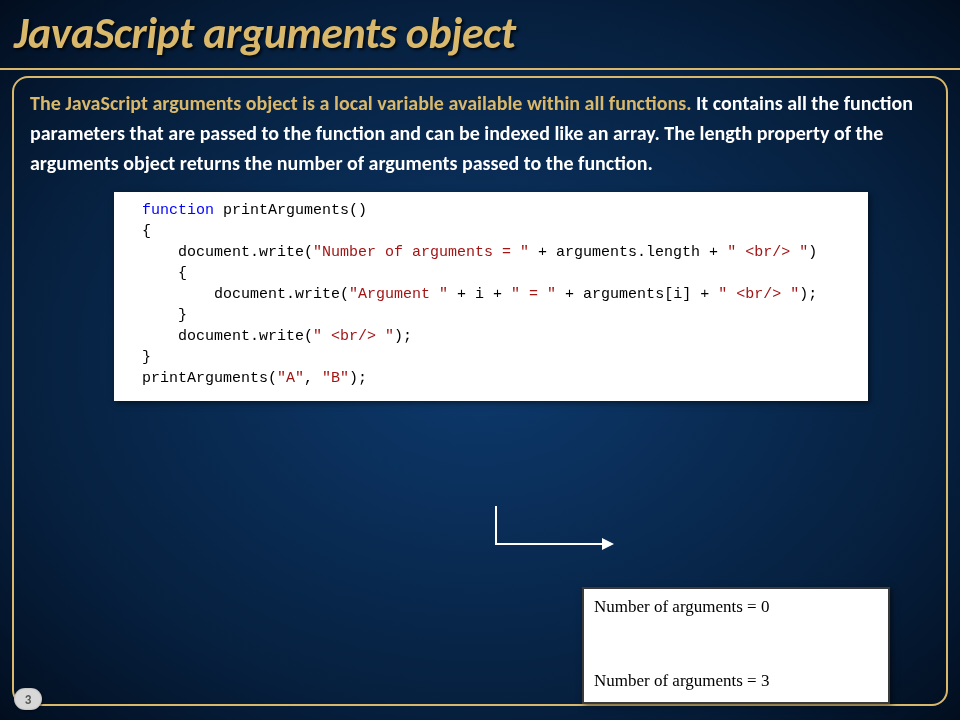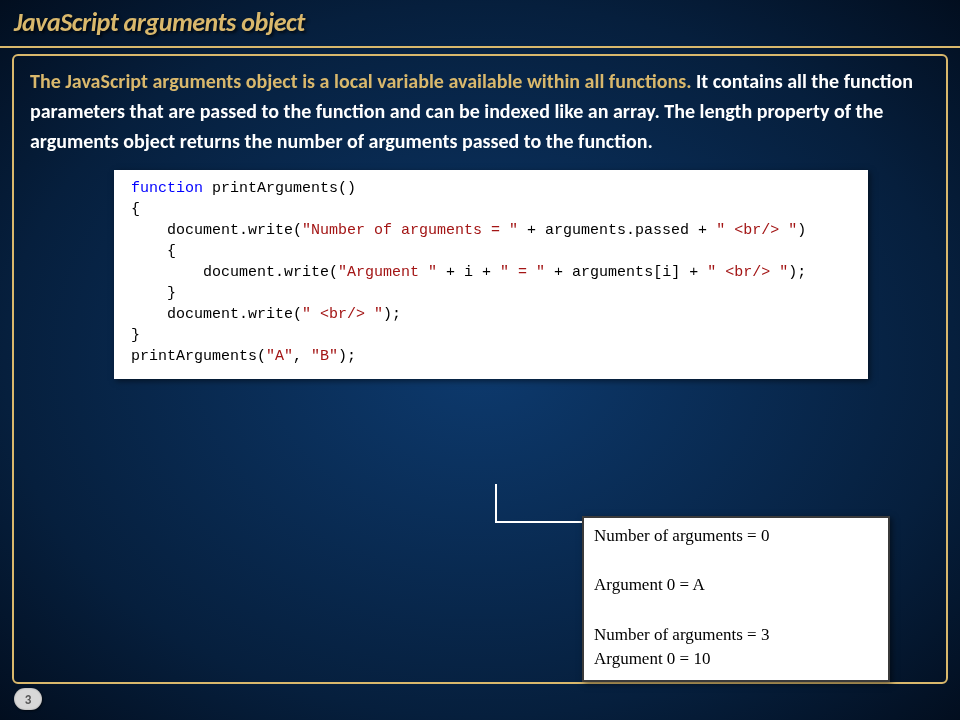--- a/index.html
+++ b/index.html
@@ -4,51 +4,51 @@
 <style>
   * { box-sizing: border-box; margin: 0; padding: 0; }
   html, body { width: 960px; height: 720px; }
   body {
     background: radial-gradient(ellipse at center, #0d3a6e 0%, #061f3d 70%, #020e1f 100%);
     font-family: "Calibri", "Segoe UI", sans-serif;
     position: relative;
     overflow: hidden;
   }
   .page-title {
-    font-size: 26px;
+    font-size: 44px;
     font-weight: bold;
     font-style: italic;
     color: #d9b86c;
     text-shadow: 2px 2px 3px rgba(0,0,0,0.7);
     padding: 6px 0 8px 14px;
     border-bottom: 2px solid #d9b86c;
     letter-spacing: -0.5px;
   }
   .content-box {
     margin: 6px 12px 0 12px;
     border: 2px solid #d9b86c;
-    border-radius: 6px;
+    border-radius: 16px;
     padding: 10px 16px 20px 16px;
     height: 630px;
     position: relative;
   }
   .description {
     color: #ffffff;
     font-size: 20px;
     font-weight: bold;
     line-height: 1.5;
   }
   .description .highlight {
     color: #d9b86c;
   }
   .code-box {
     background: #ffffff;
     margin: 14px 0 0 84px;
     width: 754px;
-    padding: 8px 10px 12px 17px;
+    padding: 8px 10px 12px 28px;
     font-family: Consolas, "Courier New", monospace;
     font-size: 15px;
     line-height: 1.4;
     color: #000;
     box-shadow: 2px 2px 6px rgba(0,0,0,0.5);
   }
   .kw { color: #0000ff; }
   .str { color: #a31515; }
   .code-line { white-space: pre; }
   .output-box {
@@ -96,38 +96,36 @@
 <div class="page-title">JavaScript arguments object</div>
 
 <div class="content-box">
   <div class="description">
     <span class="highlight">The JavaScript arguments object is a local variable available within all functions.</span><span> It contains all the function parameters that are passed to the function and can be indexed like an array. The length property of the arguments object returns the number of arguments passed to the function.</span>
   </div>
 
   <div class="code-box">
     <div class="code-line"><span class="kw">function</span><span> printArguments()</span></div>
     <div class="code-line">{</div>
-    <div class="code-line"><span>    document.write(</span><span class="str">"Number of arguments = "</span><span> + arguments.passed + </span><span class="str">" &lt;br/&gt; "</span><span>)</span></div>
+    <div class="code-line"><span>    document.write(</span><span class="str">"Number of arguments = "</span><span> + arguments.length + </span><span class="str">" &lt;br/&gt; "</span><span>)</span></div>
     <div class="code-line">    {</div>
     <div class="code-line"><span>        document.write(</span><span class="str">"Argument "</span><span> + i + </span><span class="str">" = "</span><span> + arguments[i] + </span><span class="str">" &lt;br/&gt; "</span><span>);</span></div>
     <div class="code-line">    }</div>
     <div class="code-line"><span>    document.write(</span><span class="str">" &lt;br/&gt; "</span><span>);</span></div>
     <div class="code-line">}</div>
     <div class="code-line"></div>
     <div class="code-line"><span>printArguments(</span><span class="str">"A"</span><span>, </span><span class="str">"B"</span><span>);</span></div>
   </div>
 
   <svg class="arrow" viewBox="0 0 126 60">
     <path d="M 4 2 L 4 40 L 112 40" fill="none" stroke="#ffffff" stroke-width="2"></path>
     <path d="M 110 34 L 122 40 L 110 46 Z" fill="#ffffff"></path>
   </svg>
 
   <div class="output-box">
     <div>Number of arguments = 0</div>
     <div>&nbsp;</div>
-    <div>Argument 0 = A</div>
     <div>&nbsp;</div>
     <div>Number of arguments = 3</div>
-    <div>Argument 0 = 10</div>
   </div>
 </div>
 
 <div class="slide-number">3</div>
 
 </body></html>

